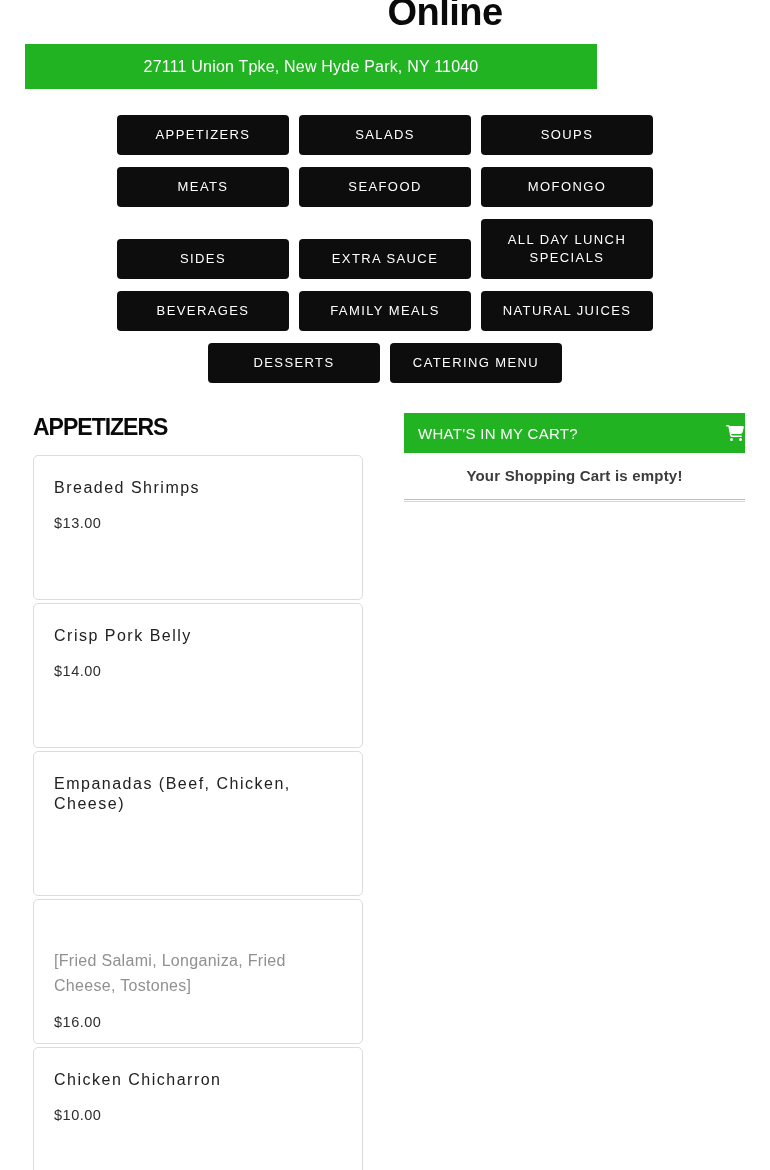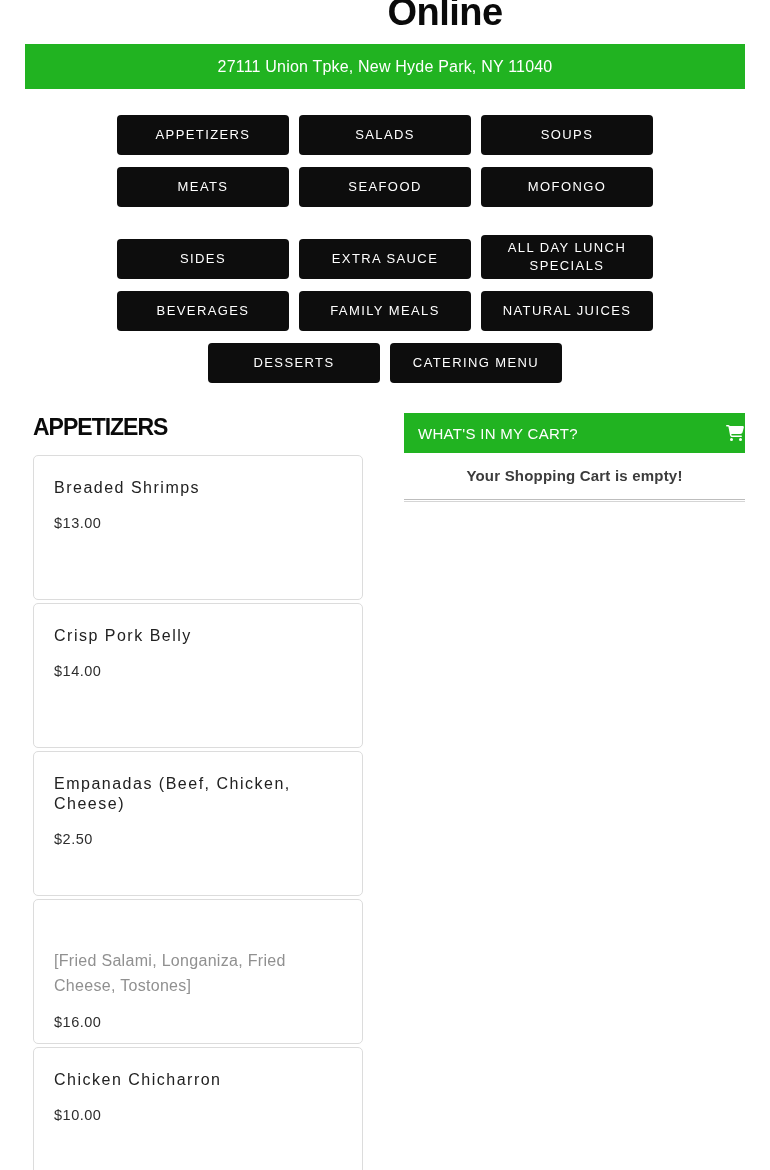--- a/index.html
+++ b/index.html
@@ -12,40 +12,40 @@
 
   
   .page-title {
     position:absolute; top:-9px; left:120px; width:650px;
     text-align:center; font-size:38px; font-weight:bold; color:#0a0a0a;
     letter-spacing:-0.5px; white-space:nowrap;
   }
 
   
   .address-bar {
-    position:absolute; left:25px; top:44px; width:720px; height:45px;
+    position:absolute; left:25px; top:44px; width:572px; height:45px;
     background:var(--green); color:#fff; font-size:16px; letter-spacing:.2px;
     display:flex; align-items:center; justify-content:center;
   }
 
   
   .categories {
     position:absolute; left:117px; top:115px; width:536px;
     display:grid; grid-template-columns:172px 172px 172px;
     grid-template-rows:40px 40px 60px 40px 40px;
     column-gap:10px; row-gap:12px; align-items:end;
   }
   .cat-btn {
     background:var(--btn-black); color:#fff; border:none; border-radius:4px;
     width:100%; height:40px; font-family:"Liberation Sans", sans-serif;
     font-size:13px; letter-spacing:1.4px; text-transform:uppercase;
     display:flex; align-items:center; justify-content:center; text-align:center;
     cursor:pointer; line-height:18px; padding:0 6px;
   }
-  .cat-btn.tall { height:44px; }
+  .cat-btn.tall { height:60px; }
   .last-row { grid-column:1 / span 3; display:flex; justify-content:center; gap:10px; }
   .last-row .cat-btn { width:172px; }
 
   
   .menu-col { position:absolute; left:33px; top:413px; width:330px; }
   .section-title {
     font-size:23px; font-weight:bold; color:#0a0a0a; letter-spacing:-1px;
     line-height:28px; margin-bottom:14px;
   }
   .item-card {
@@ -112,21 +112,20 @@
     <div class="item-price">$13.00</div>
   </div>
 
   <div class="item-card">
     <div class="item-name">Crisp Pork Belly</div>
     <div class="item-price">$14.00</div>
   </div>
 
   <div class="item-card">
     <div class="item-name">Empanadas (Beef, Chicken, Cheese)</div>
-    <div class="item-price">$2.50</div>
   </div>
 
   <div class="item-card">
     <div class="item-desc" style="margin-top:26px;">[Fried Salami, Longaniza, Fried Cheese, Tostones]</div>
     <div class="item-price" style="margin-top:16px;">$16.00</div>
   </div>
 
   <div class="item-card">
     <div class="item-name">Chicken Chicharron</div>
     <div class="item-price">$10.00</div>

